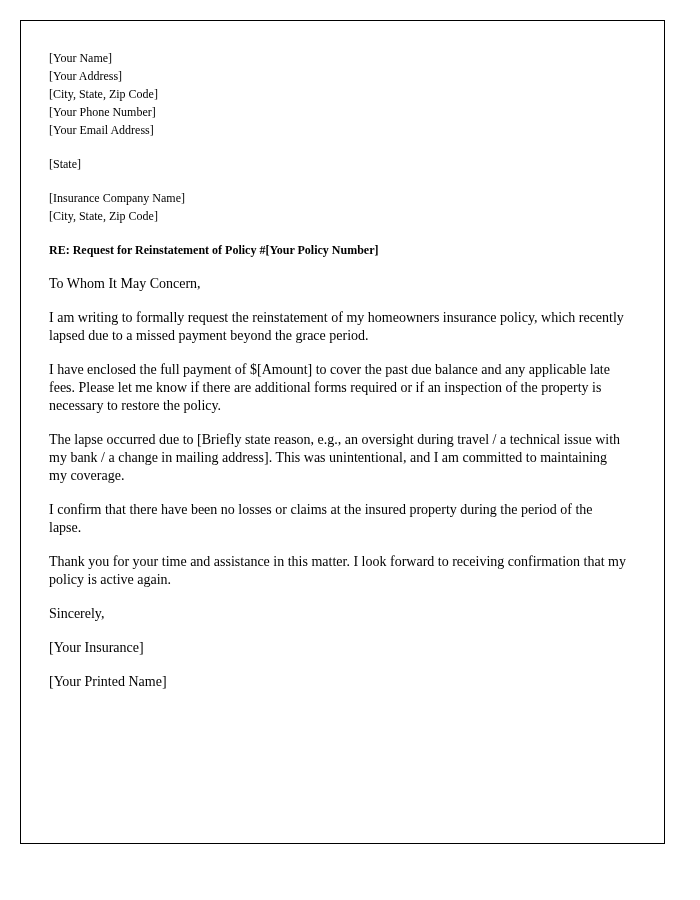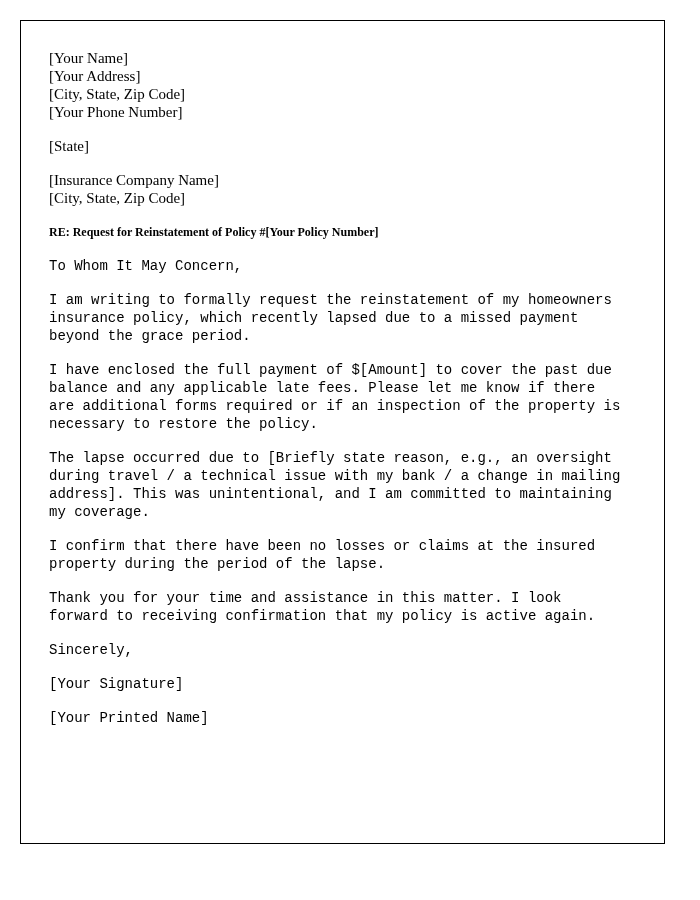--- a/index.html
+++ b/index.html
@@ -21,54 +21,54 @@
     left: 20px;
     top: 20px;
     width: 645px;
     height: 824px;
     border: 1px solid #000000;
     background: #ffffff;
     padding: 28px 36px 28px 28px;
     overflow: hidden;
   }
   .line {
-    font-size: 15px;
+    font-size: 12px;
     line-height: 18px;
     margin: 0;
   }
   .block {
     margin: 0 0 16px 0;
   }
   .block:last-child {
     margin-bottom: 0;
   }
   p.para {
     font-size: 14px;
     line-height: 18px;
     margin: 0 0 16px 0;
-    font-family: Liberation Mono, monospace;
   }
   .subject {
     font-size: 12px;
     line-height: 18px;
     font-weight: bold;
     margin: 0 0 16px 0;
   }
 </style>
 </head>
 <body>
 
 <div class="canvas">
   <div class="sheet">
 
     <div class="block">
       <div class="line">[Your Name]</div>
       <div class="line">[Your Address]</div>
       <div class="line">[City, State, Zip Code]</div>
       <div class="line">[Your Phone Number]</div>
+      <div class="line">[Your Email Address]</div>
     </div>
 
     <div class="block">
       <div class="line">[State]</div>
     </div>
 
     <div class="block">
       <div class="line">[Insurance Company Name]</div>
       <div class="line">[City, State, Zip Code]</div>
     </div>
@@ -78,18 +78,18 @@
     <p class="para">To Whom It May Concern,</p>
 
     <p class="para">I am writing to formally request the reinstatement of my homeowners insurance policy, which recently lapsed due to a missed payment beyond the grace period.</p>
     <p class="para">I have enclosed the full payment of $[Amount] to cover the past due balance and any applicable late fees. Please let me know if there are additional forms required or if an inspection of the property is necessary to restore the policy.</p>
     <p class="para">The lapse occurred due to [Briefly state reason, e.g., an oversight during travel / a technical issue with my bank / a change in mailing address]. This was unintentional, and I am committed to maintaining my coverage.</p>
     <p class="para">I confirm that there have been no losses or claims at the insured property during the period of the lapse.</p>
     <p class="para">Thank you for your time and assistance in this matter. I look forward to receiving confirmation that my policy is active again.</p>
 
     <p class="para">Sincerely,</p>
 
-    <p class="para">[Your Signature]</p>
+    <p class="para">[Your Insurance]</p>
 
     <p class="para">[Your Printed Name]</p>
 
   </div>
 </div>
 
 </body></html>

